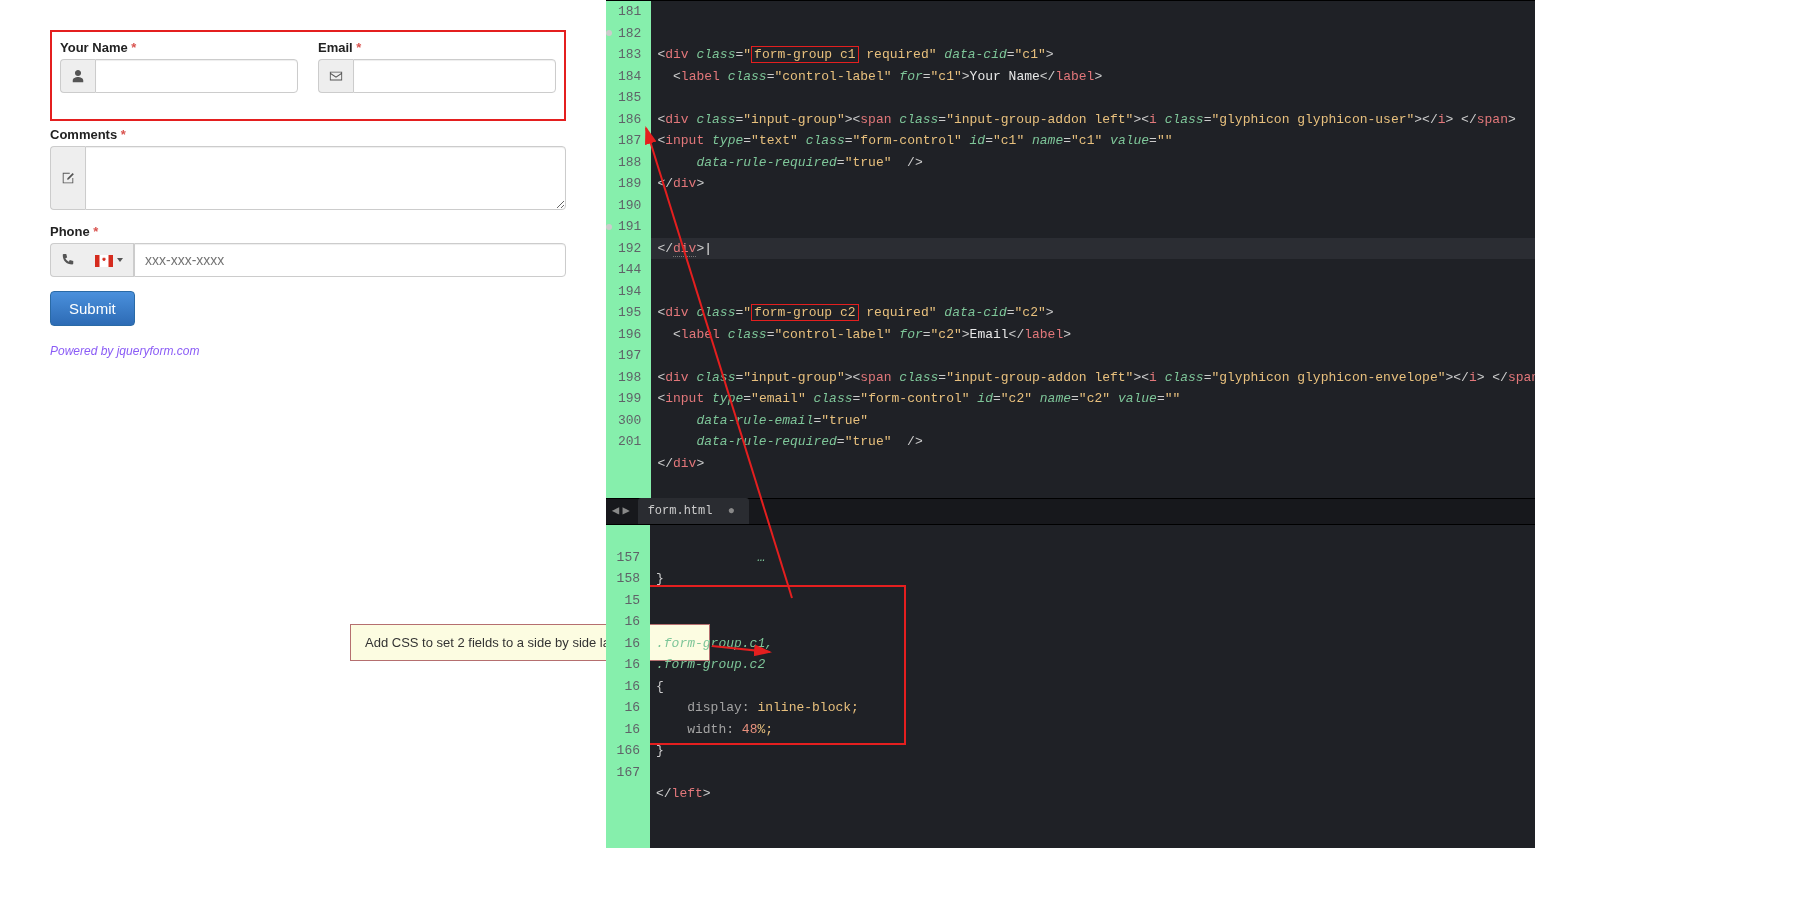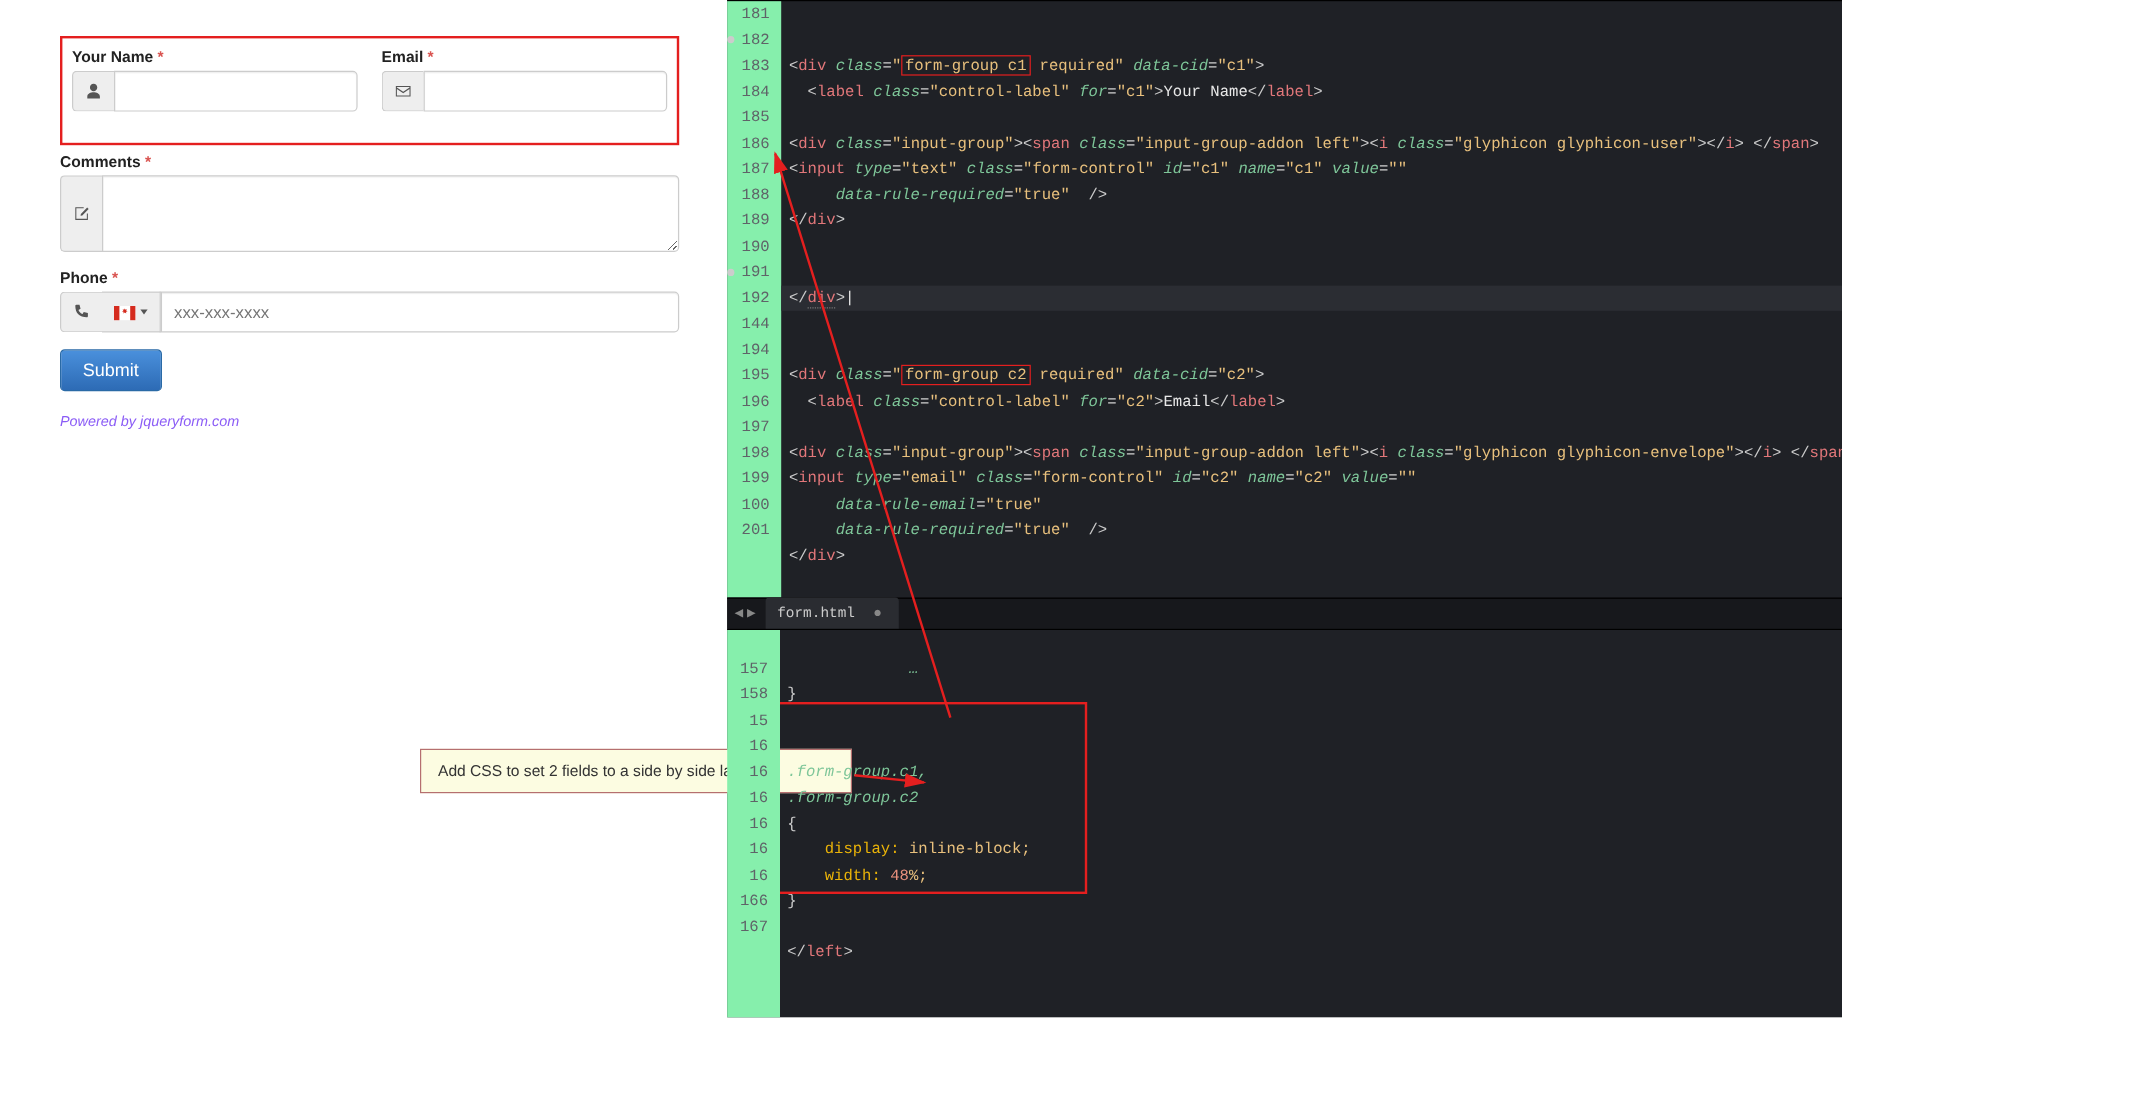--- a/index.html
+++ b/index.html
@@ -162,21 +162,21 @@
     color:#888;
     margin-left:8px;
   }          
   .t-name  { color: #e2777a; }
   .t-attr  { color: #7ec699; font-style: italic; }
   .t-eq    { color: #ccc; }
   .t-str   { color: #e8c07d; }
   .t-text  { color: #e8e8e8; }
   .t-ang   { color: #ccc; }
   .t-sel   { color: #7ec699; font-style: italic;}
-  .t-prop  { color: #eab308; }
+  .t-prop  { color: #a3a3a3; }
   .t-val   { color: #e8c07d; }
   .t-num   { color: #e8907d; }
   .t-close { color:#ccc; }
   .underline-dotted { border-bottom: 1px dotted #777; }
 
   
   .codebox {
     border: 1px solid #e41f1f;
     padding: 0 2px;
   }
@@ -288,21 +288,21 @@
         <span class="ln">190</span>
         <span class="ln dot">191</span>
         <span class="ln">192</span>
         <span class="ln">144</span>
         <span class="ln">194</span>
         <span class="ln">195</span>
         <span class="ln">196</span>
         <span class="ln">197</span>
         <span class="ln">198</span>
         <span class="ln">199</span>
-        <span class="ln">100</span>
+        <span class="ln">300</span>
         <span class="ln">201</span>
     </div>
     <div class="code">
 <span> </span>
 <span class="t-ang">&lt;</span><span class="t-name">div</span> <span class="t-attr">class</span><span class="t-eq">=</span><span class="t-str">"<span class="codebox">form-group c1</span> required"</span> <span class="t-attr">data-cid</span><span class="t-eq">=</span><span class="t-str">"c1"</span><span class="t-ang">&gt;</span>
   <span class="t-ang">&lt;</span><span class="t-name">label</span> <span class="t-attr">class</span><span class="t-eq">=</span><span class="t-str">"control-label"</span> <span class="t-attr">for</span><span class="t-eq">=</span><span class="t-str">"c1"</span><span class="t-ang">&gt;</span><span class="t-text">Your Name</span><span class="t-ang">&lt;/</span><span class="t-name">label</span><span class="t-ang">&gt;</span>
  
 <span class="t-ang">&lt;</span><span class="t-name">div</span> <span class="t-attr">class</span><span class="t-eq">=</span><span class="t-str">"input-group"</span><span class="t-ang">&gt;&lt;</span><span class="t-name">span</span> <span class="t-attr">class</span><span class="t-eq">=</span><span class="t-str">"input-group-addon left"</span><span class="t-ang">&gt;&lt;</span><span class="t-name">i</span> <span class="t-attr">class</span><span class="t-eq">=</span><span class="t-str">"glyphicon glyphicon-user"</span><span class="t-ang">&gt;&lt;/</span><span class="t-name">i</span><span class="t-ang">&gt; &lt;/</span><span class="t-name">span</span><span class="t-ang">&gt;</span>
 <span class="t-ang">&lt;</span><span class="t-name">input</span> <span class="t-attr">type</span><span class="t-eq">=</span><span class="t-str">"text"</span> <span class="t-attr">class</span><span class="t-eq">=</span><span class="t-str">"form-control"</span> <span class="t-attr">id</span><span class="t-eq">=</span><span class="t-str">"c1"</span> <span class="t-attr">name</span><span class="t-eq">=</span><span class="t-str">"c1"</span> <span class="t-attr">value</span><span class="t-eq">=</span><span class="t-str">""</span>
      <span class="t-attr">data-rule-required</span><span class="t-eq">=</span><span class="t-str">"true"</span>  <span class="t-ang">/&gt;</span>

